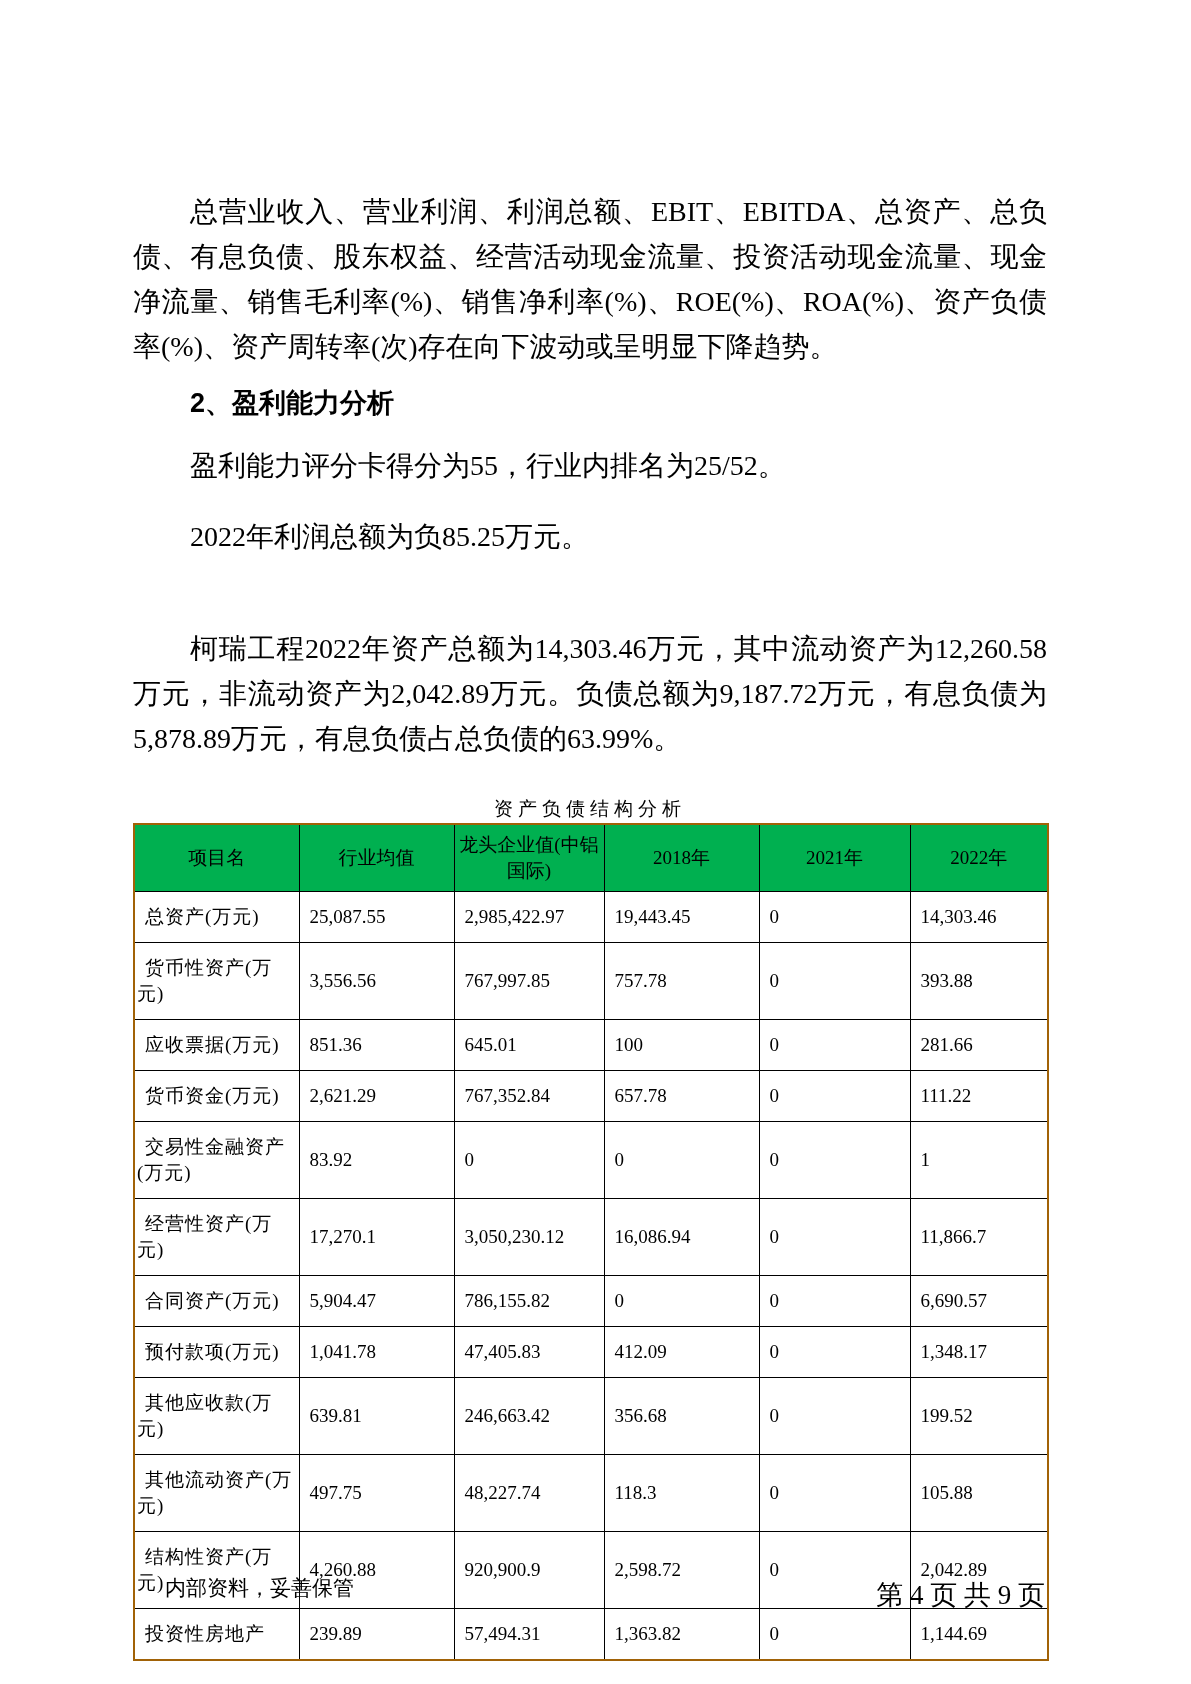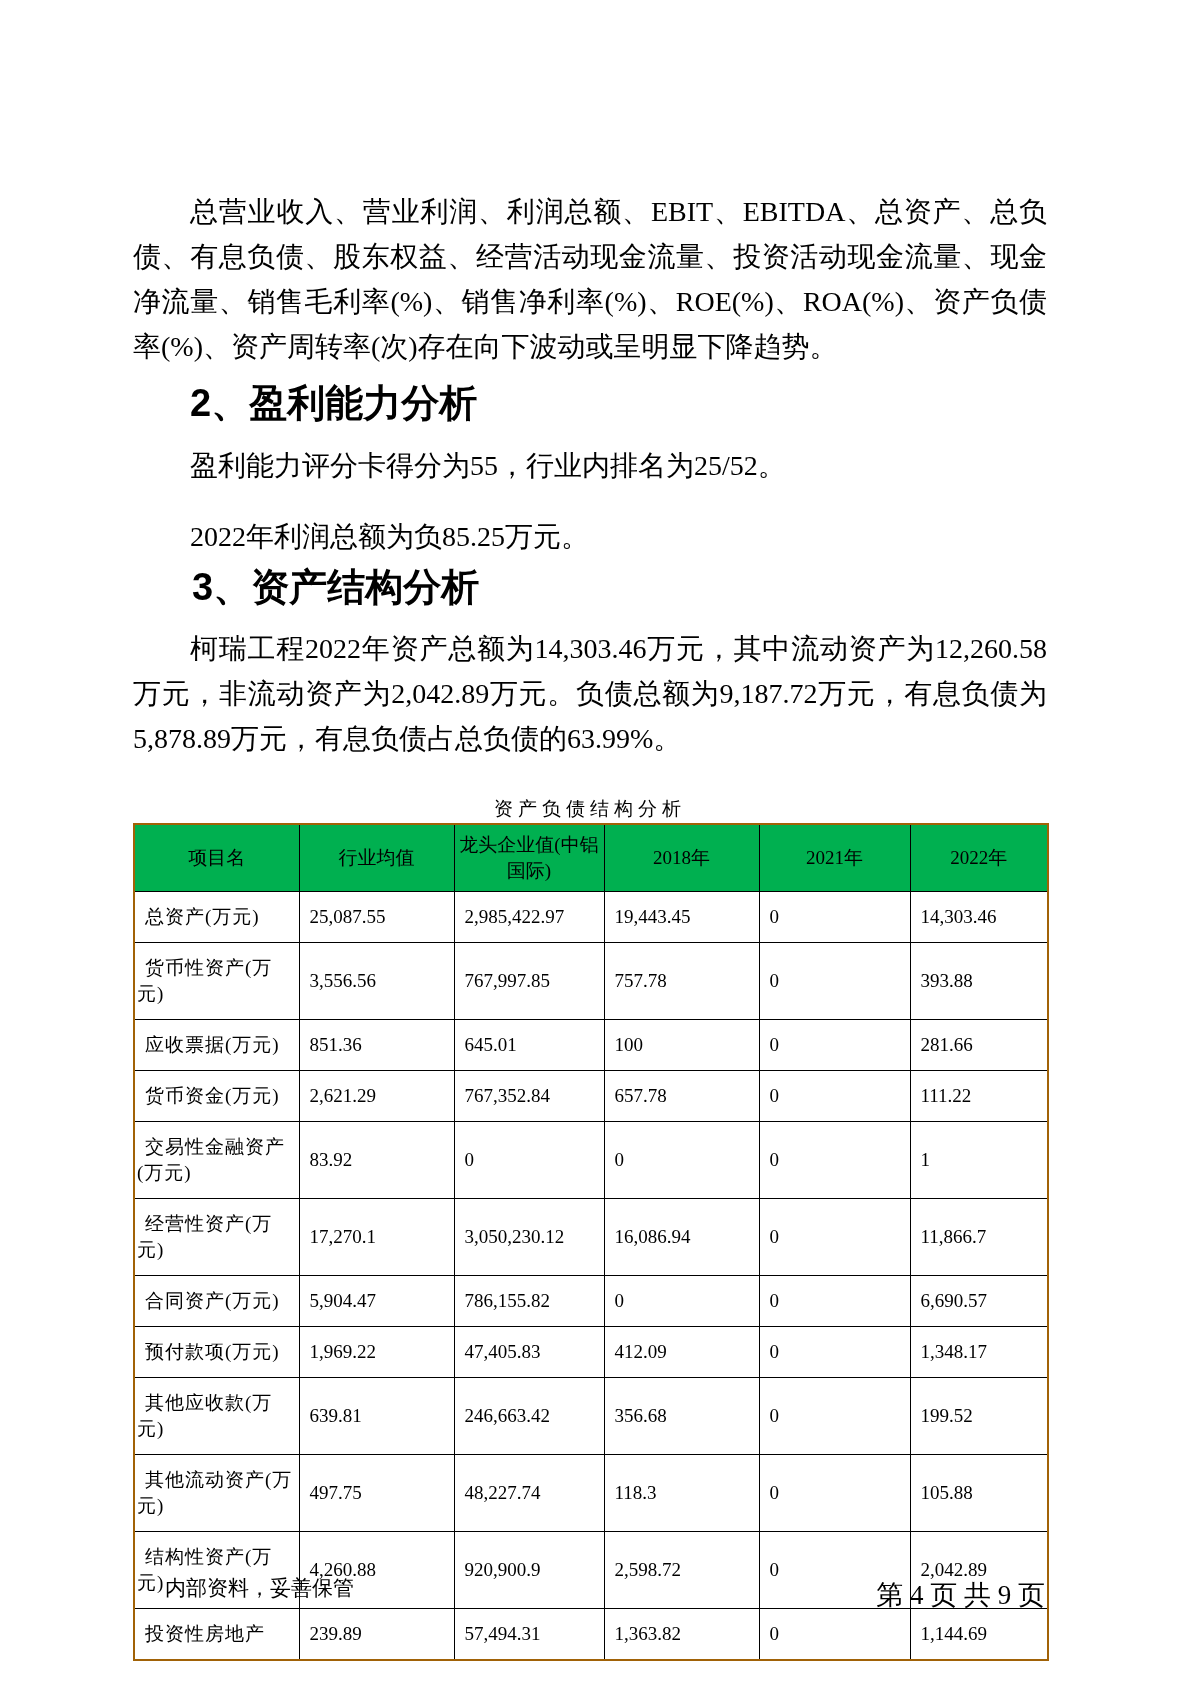--- a/index.html
+++ b/index.html
@@ -16,21 +16,21 @@
     position:absolute;left:133px;width:914px;
     font-size:28px;line-height:45px;
     text-align:justify;
     margin:0;
   }
   .indent{text-indent:57px;}
   .heading{
     position:absolute;
     font-family:"Liberation Sans","DejaVu Sans",sans-serif;
     font-weight:700;
-    font-size:38px;line-height:40px;
+    font-size:27px;line-height:40px;
     margin:0;
   }
   .table-title{
     position:absolute;left:133px;width:914px;
     font-size:19px;line-height:27px;
     letter-spacing:5px;
     text-align:center;
   }
   .fin-table{
     position:absolute;left:133px;top:823px;
@@ -76,21 +76,20 @@
 <div class="page">
 
   <p class="body-par indent" style="top:189px;">总营业收入、营业利润、利润总额、EBIT、EBITDA、总资产、总负债、有息负债、股东权益、经营活动现金流量、投资活动现金流量、现金净流量、销售毛利率(%)、销售净利率(%)、ROE(%)、ROA(%)、资产负债率(%)、资产周转率(次)存在向下波动或呈明显下降趋势。</p>
 
   <h2 class="heading" style="top:383px;left:190px;">2、盈利能力分析</h2>
 
   <p class="body-par indent" style="top:443px;">盈利能力评分卡得分为55，行业内排名为25/52。</p>
 
   <p class="body-par indent" style="top:514px;">2022年利润总额为负85.25万元。</p>
 
-  <h2 class="heading" style="top:567px;left:192px;">3、资产结构分析</h2>
 
   <p class="body-par indent" style="top:626px;">柯瑞工程2022年资产总额为14,303.46万元，其中流动资产为12,260.58万元，非流动资产为2,042.89万元。负债总额为9,187.72万元，有息负债为5,878.89万元，有息负债占总负债的63.99%。</p>
 
   <div class="table-title" style="top:795px;">资产负债结构分析</div>
 
   <table class="fin-table">
     <colgroup>
         <col style="width: 165px;">
         <col style="width: 155px;">
         <col style="width: 150px;">
@@ -160,21 +159,21 @@
         <tr>
           <td class="label">合同资产(万元)</td>
           <td>5,904.47</td>
           <td>786,155.82</td>
           <td>0</td>
           <td>0</td>
           <td>6,690.57</td>
         </tr>
         <tr>
           <td class="label">预付款项(万元)</td>
-          <td>1,969.22</td>
+          <td>1,041.78</td>
           <td>47,405.83</td>
           <td>412.09</td>
           <td>0</td>
           <td>1,348.17</td>
         </tr>
         <tr>
           <td class="label">其他应收款(万元)</td>
           <td>639.81</td>
           <td>246,663.42</td>
           <td>356.68</td>

